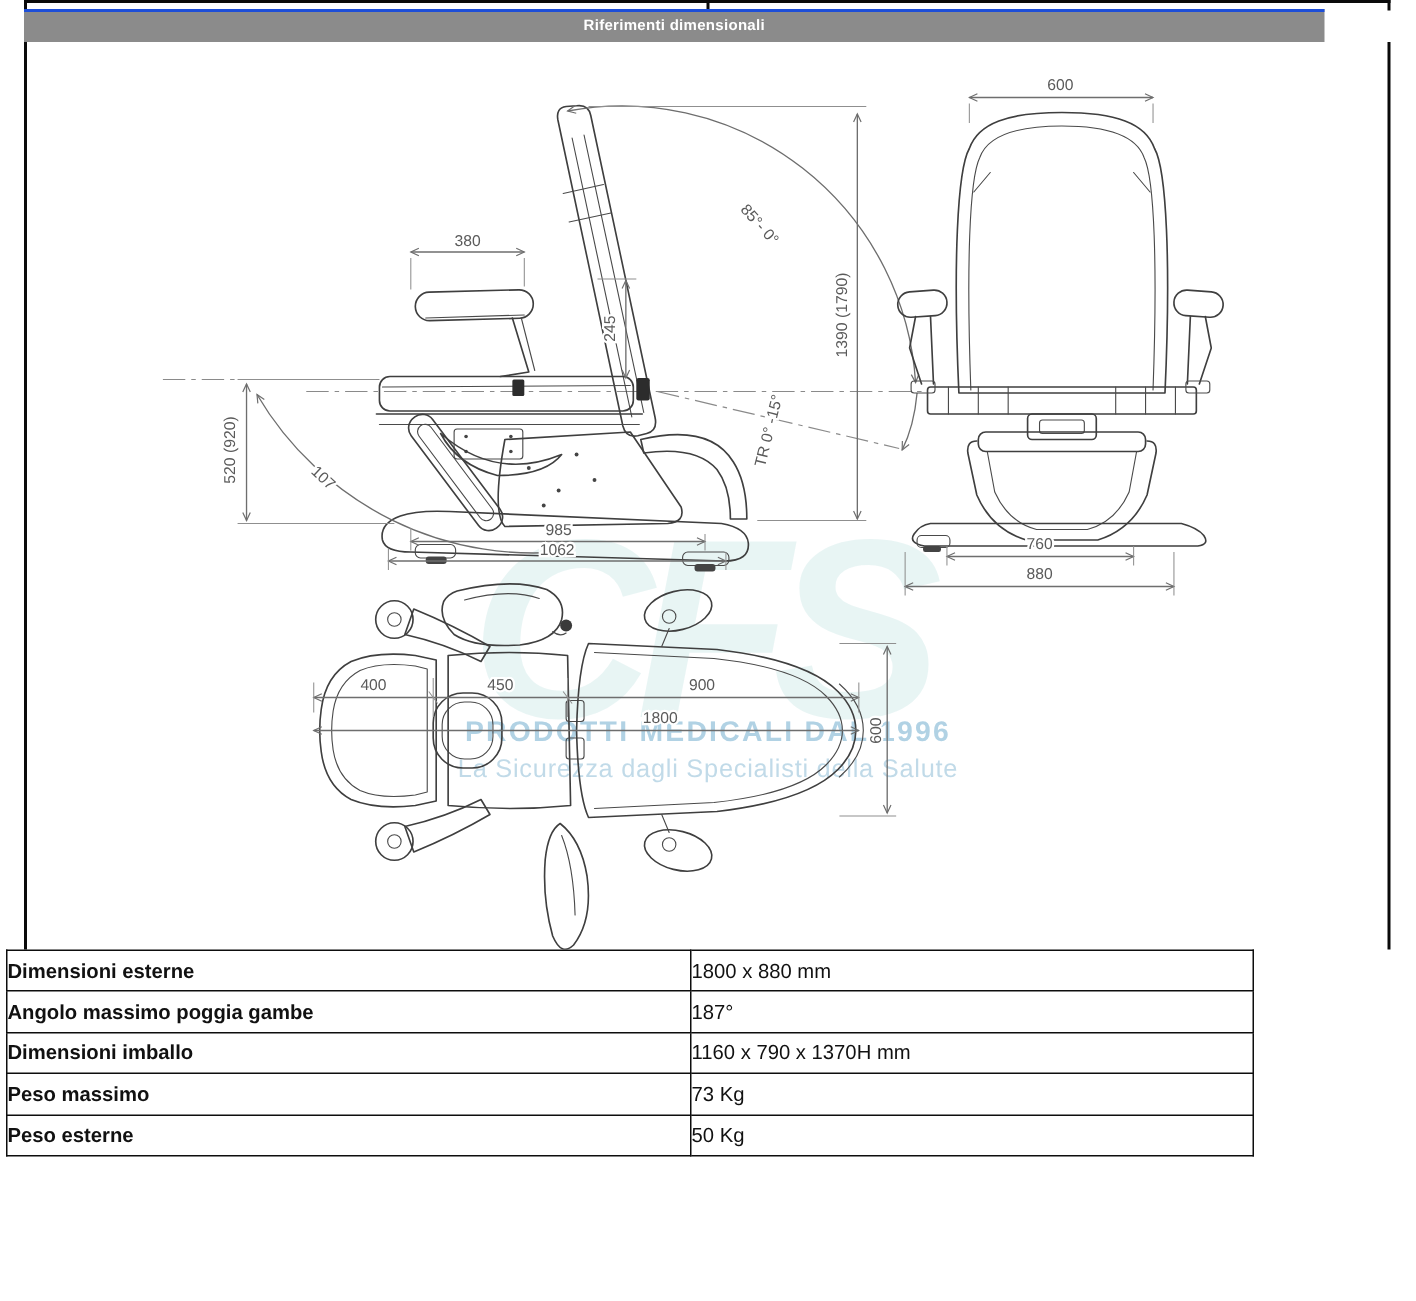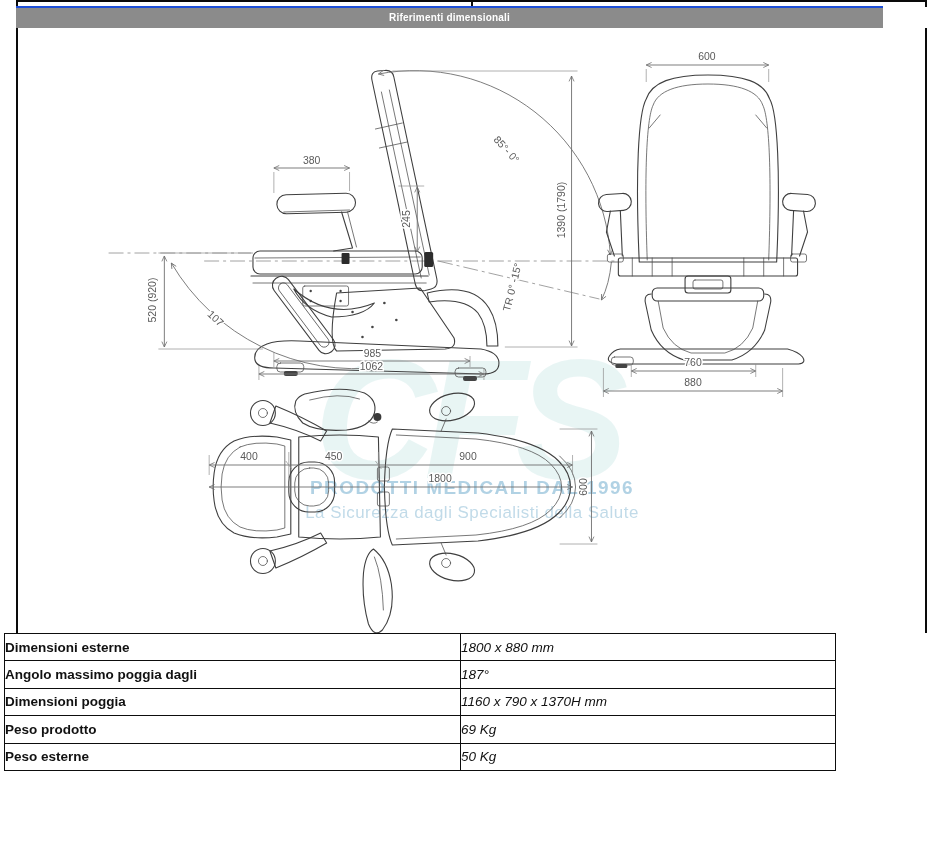--- a/index.html
+++ b/index.html
@@ -21,21 +21,21 @@
   }
   #drawing svg{display:block;width:100%;height:100%;}
   #spec-table{
     position:absolute;left:4px;top:633px;width:832px;border-collapse:collapse;table-layout:fixed;
   }
   #spec-table td{
     border:1.6px solid #0d0d0d;height:26.4px;vertical-align:middle;padding:0;
     font-size:13.5px;color:#111;
   }
   td.lbl{width:455px;font-weight:bold;padding-left:9px;}
-  td.val{font-style:italic;font-size:14px;padding-left:13px;}
+  td.val{font-size:14px;padding-left:13px;}
   
   .out{stroke:#3f3f3f;stroke-width:1.1;fill:none;stroke-linejoin:round;stroke-linecap:round;}
   .out2{stroke:#4a4a4a;stroke-width:.75;fill:none;stroke-linejoin:round;stroke-linecap:round;}
   .dim{stroke:#6e6e6e;stroke-width:.9;fill:none;}
   .ext{stroke:#8f8f8f;stroke-width:.7;fill:none;}
   .cl{stroke:#8a8a8a;stroke-width:.8;fill:none;stroke-dasharray:15 4 3 4;}
   .dimtxt{fill:#5a5a5a;font-size:10.5px;font-family:"Liberation Sans",sans-serif;
     stroke:#ffffff;stroke-width:3px;paint-order:stroke;}
   .wm1{fill:#9ec7de;font-weight:bold;font-size:19px;letter-spacing:1.5px;opacity:.8;}
   .wm2{fill:#b2d2e3;font-size:17px;letter-spacing:.5px;opacity:.8;}
@@ -232,29 +232,29 @@
 </svg>
 </div>
 
 <table id="spec-table">
   <tbody>
     <tr>
       <td class="lbl">Dimensioni esterne</td>
       <td class="val">1800 x 880 mm</td>
     </tr>
     <tr>
-      <td class="lbl">Angolo massimo poggia dagli</td>
+      <td class="lbl">Angolo massimo poggia gambe</td>
       <td class="val">187°</td>
     </tr>
     <tr>
-      <td class="lbl">Dimensioni poggia</td>
+      <td class="lbl">Dimensioni imballo</td>
       <td class="val">1160 x 790 x 1370H mm</td>
     </tr>
     <tr>
-      <td class="lbl">Peso prodotto</td>
-      <td class="val">69 Kg</td>
+      <td class="lbl">Peso massimo</td>
+      <td class="val">73 Kg</td>
     </tr>
     <tr>
       <td class="lbl">Peso esterne</td>
       <td class="val">50 Kg</td>
     </tr>
   </tbody>
 </table>
 
 </body></html>

